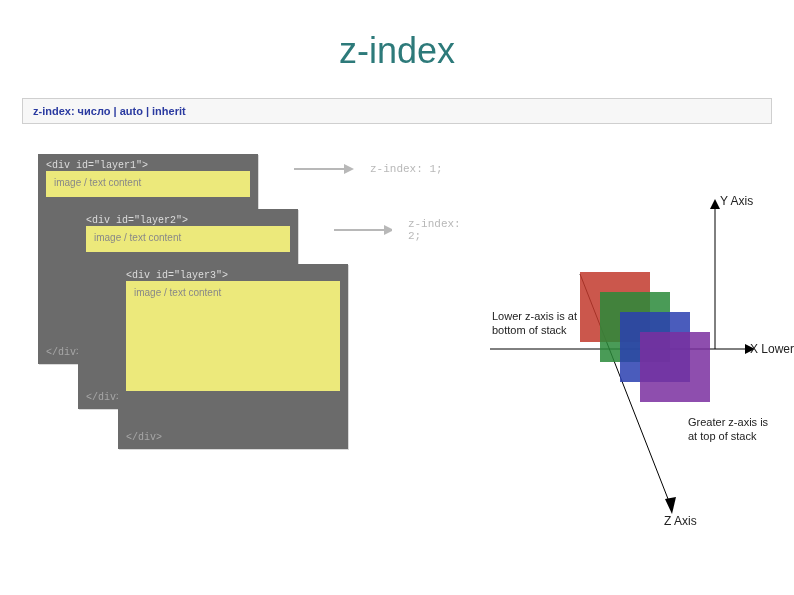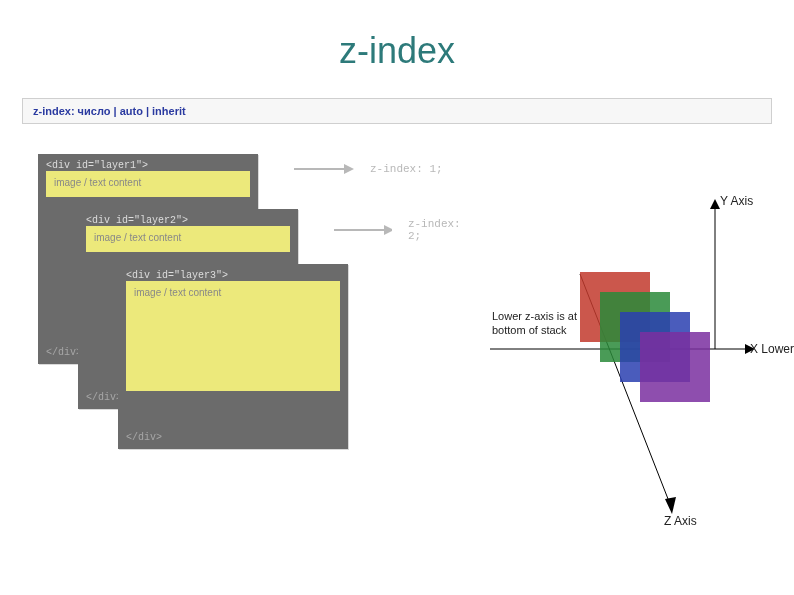--- a/index.html
+++ b/index.html
@@ -184,15 +184,16 @@
     <div class="sq red"></div>
     <div class="sq green"></div>
     <div class="sq blue"></div>
     <div class="sq purple"></div>
 
     <div class="axis-label lab-y">Y Axis</div>
     <div class="axis-label lab-x">X Lower</div>
     <div class="axis-label lab-z">Z Axis</div>
 
     <div class="note note-top">Lower z-axis is at bottom of stack</div>
+    <div class="note note-bot">Greater z-axis is at top of stack</div>
   </div>
 
 </div>
 
 </body></html>

